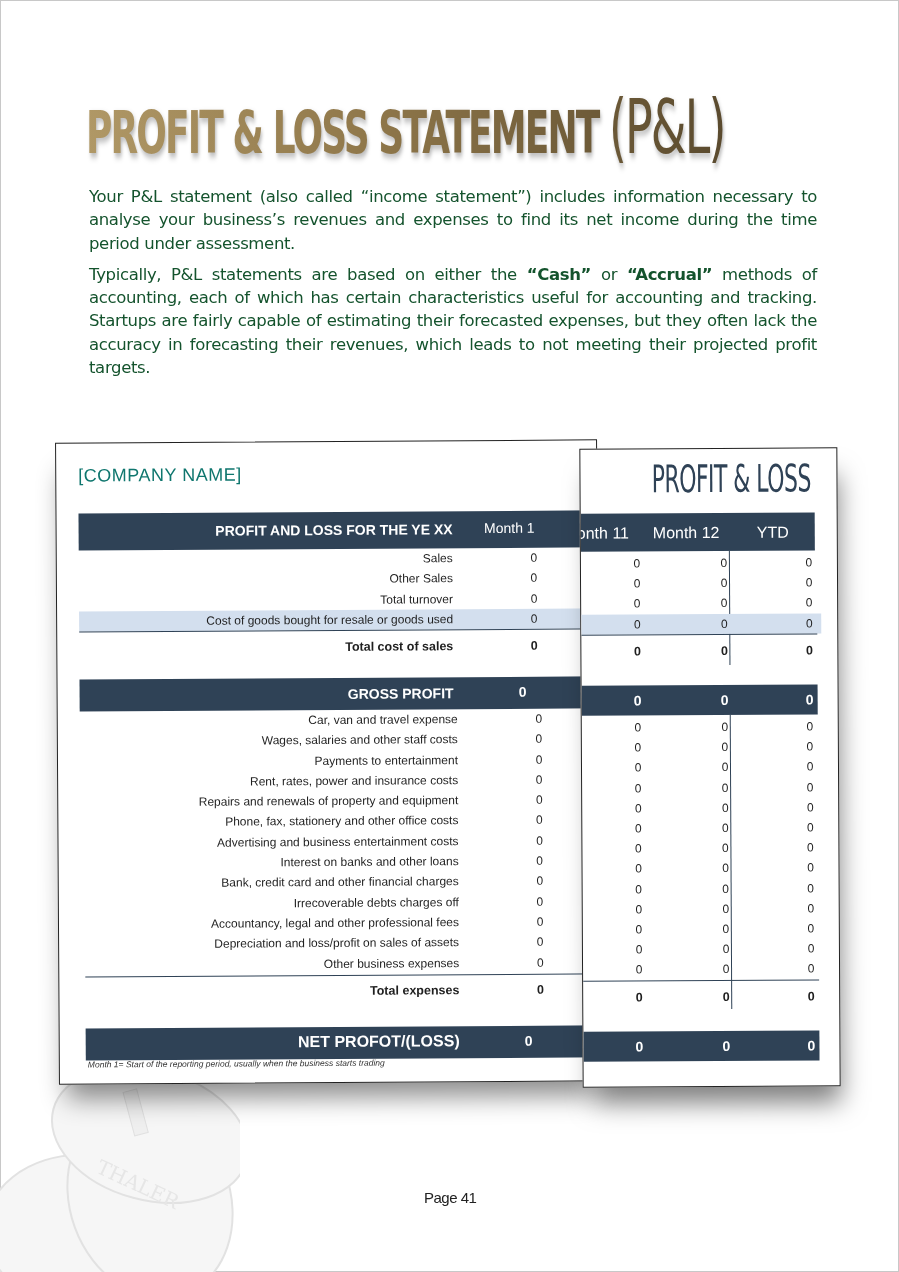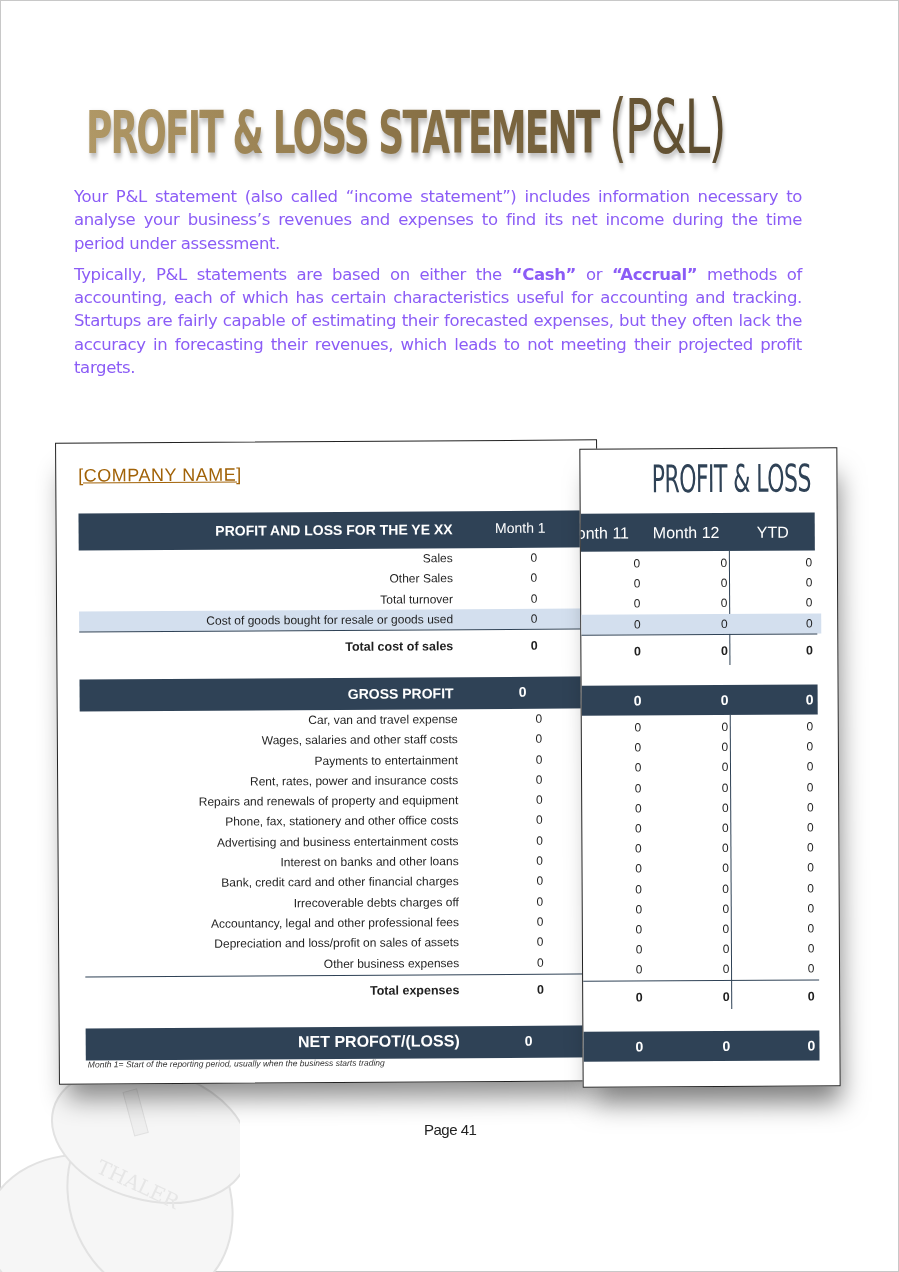--- a/index.html
+++ b/index.html
@@ -8,41 +8,41 @@
   .title {
     position:absolute; left:86px; top:84px; height:90px; white-space:nowrap;
     font-family:"DejaVu Sans", sans-serif; font-weight:bold; font-size:58px; letter-spacing:-3px;
     transform:scaleX(0.62); transform-origin:left top;
     background:linear-gradient(90deg,#b09866 0%,#8f774a 45%,#5a4a2e 100%);
     -webkit-background-clip:text; background-clip:text; color:transparent;
     filter:drop-shadow(2px 4px 3px rgba(0,0,0,0.28));
   }
   .title .paren { font-size:74px; font-weight:normal; }
   .body-text {
-    position:absolute; left:74px; width:728px; top:185px;
-    font-family:"DejaVu Sans", sans-serif; font-size:16.5px; line-height:23.3px; color:#8b5cf6;
+    position:absolute; left:89px; width:728px; top:185px;
+    font-family:"DejaVu Sans", sans-serif; font-size:16.5px; line-height:23.3px; color:#14532d;
     text-align:justify; letter-spacing:-0.35px;
   }
   .body-text p { margin:0 0 8px 0; }
   .body-text b { }
 
   
   .coins { position:absolute; left:0; top:1080px; width:240px; height:192px; }
 
   
   .sheet1 {
     position:absolute; left:57px; top:441px; width:540px; height:640px;
     background:#fff; border:1px solid #222; box-shadow:0 22px 26px -8px rgba(0,0,0,0.45);
     transform:rotate(-0.35deg);
   }
-  .company { position:absolute; left:22px; top:22px; font-size:18px; color:#a16207; letter-spacing:0.5px;text-decoration:underline; }
+  .company { position:absolute; left:22px; top:22px; font-size:18px; color:#0f766e; letter-spacing:0.5px; }
   .navy { background:#2f4256; color:#fff; }
   .hdr1 { position:absolute; left:22px; top:70px; width:520px; height:37px; }
   .hdr1 .t { position:absolute; right:146px; top:10px; font-weight:bold; font-size:14px; }
-  .hdr1 .m1 { position:absolute; right:53px; top:9px; font-size:14px; }
+  .hdr1 .m1 { position:absolute; right:64px; top:9px; font-size:14px; }
   .hdr1 .m2 { position:absolute; right:0px; top:9px; font-size:14px; }
   .rows { position:absolute; left:22px; width:530px; }
   .row { position:relative; height:20.3px; font-size:12px; color:#1f1f1f; }
   .row .lbl { position:absolute; right:156px; top:3px; white-space:nowrap; }
   .row .val { position:absolute; right:60px; top:3px; width:30px; text-align:center; }
   .row.hl { background:#d3dfee; }
   .row.bold { font-weight:bold; font-size:12.5px; }
   .line { position:absolute; height:1px; background:#2f4256; }
   .band { position:absolute; height:32px; left:22px; width:520px; }
   .band .lbl { position:absolute; right:146px; top:8px; font-weight:bold; font-size:14px; }
@@ -65,21 +65,21 @@
   .grid2 { position:absolute; left:0; width:240px; }
   .r2 { position:relative; height:20.2px; font-size:12px; color:#1f1f1f; }
   .r2 span { position:absolute; top:3px; width:20px; text-align:center; }
   .r2.hl { background:#d3dfee; }
   .r2.bold { font-weight:bold; font-size:12.5px; }
   .c1 { left:46px; } .c2 { left:133px; } .c3 { left:218px; }
   .vline { position:absolute; left:148px; width:1px; background:#2f4256; }
   .band2 { position:absolute; left:0; width:236px; height:30px; }
   .band2 span { position:absolute; top:7px; font-weight:bold; font-size:14px; width:20px; text-align:center; }
 
-  .page-num { position:absolute; left:424px; top:1121px; font-size:15px; color:#222; letter-spacing:-0.5px; }
+  .page-num { position:absolute; left:424px; top:1189px; font-size:15px; color:#222; letter-spacing:-0.5px; }
 </style>
 </head>
 <body>
 
 <div class="page-border"></div>
 
 <svg class="coins" viewBox="0 0 240 192">
   <g fill="#f6f6f6" stroke="#e2e2e2" stroke-width="2">
     <ellipse cx="80" cy="150" rx="95" ry="75"></ellipse>
     <ellipse cx="150" cy="120" rx="80" ry="100" transform="rotate(-20 150 120)"></ellipse>

